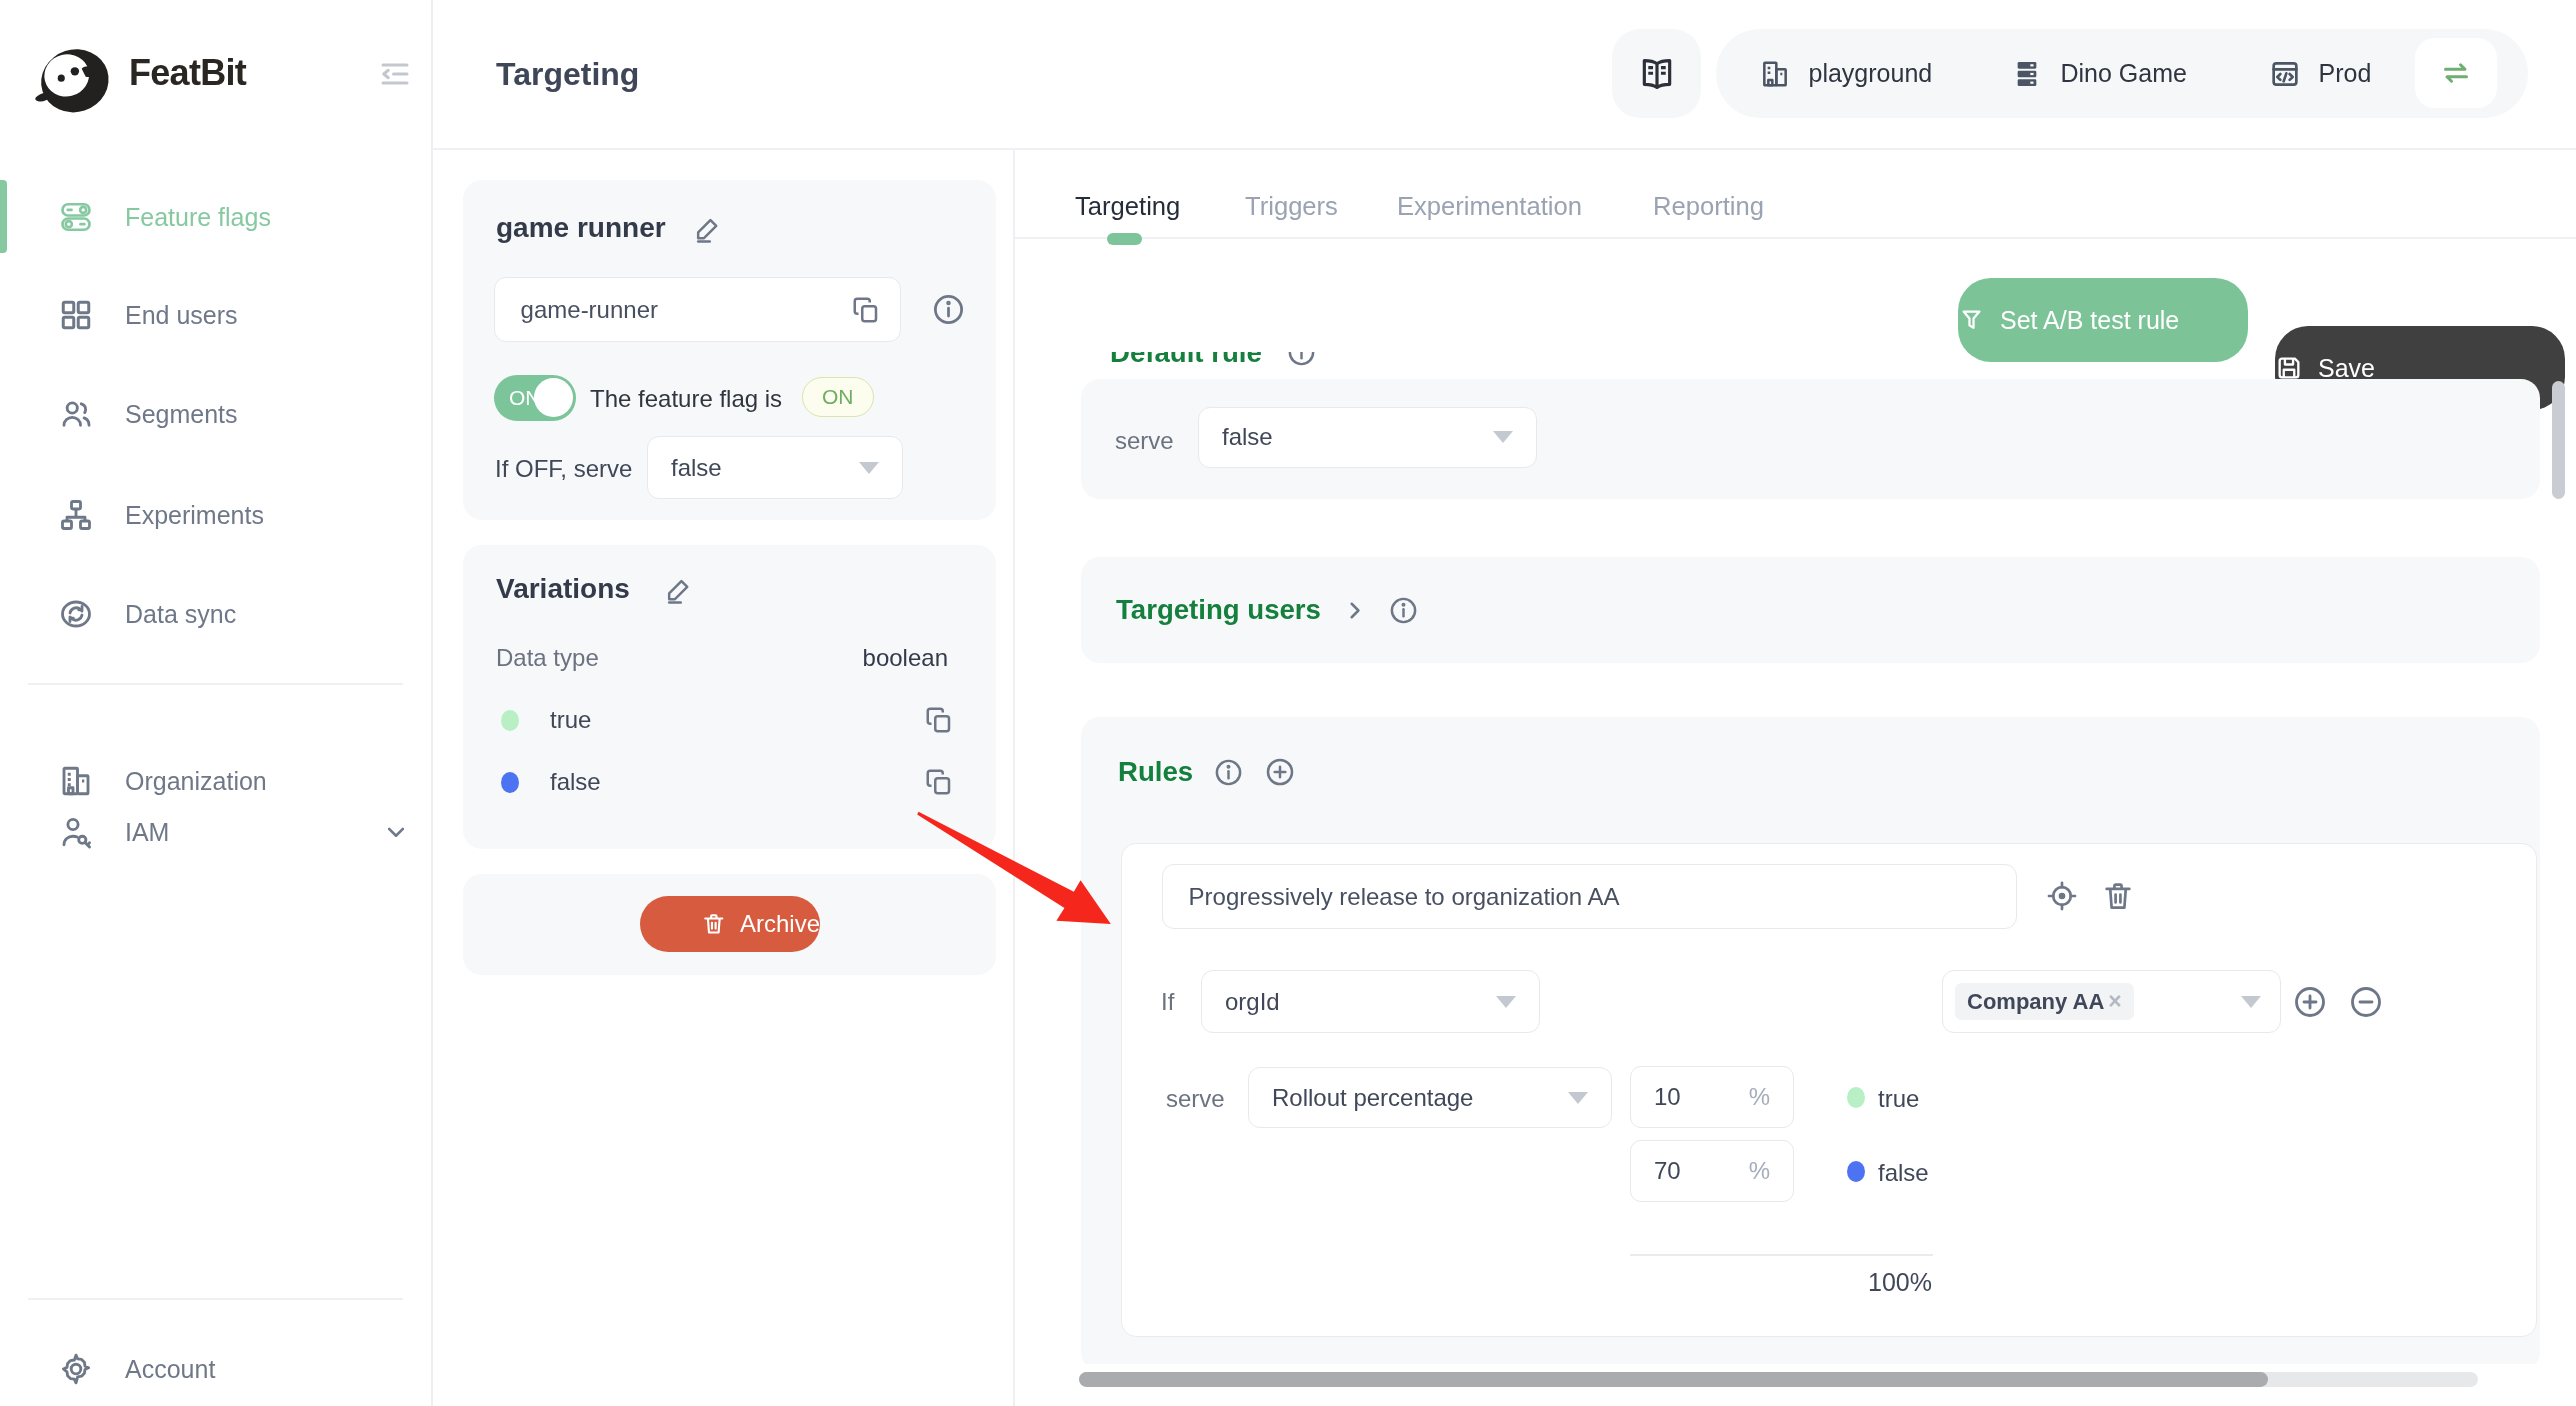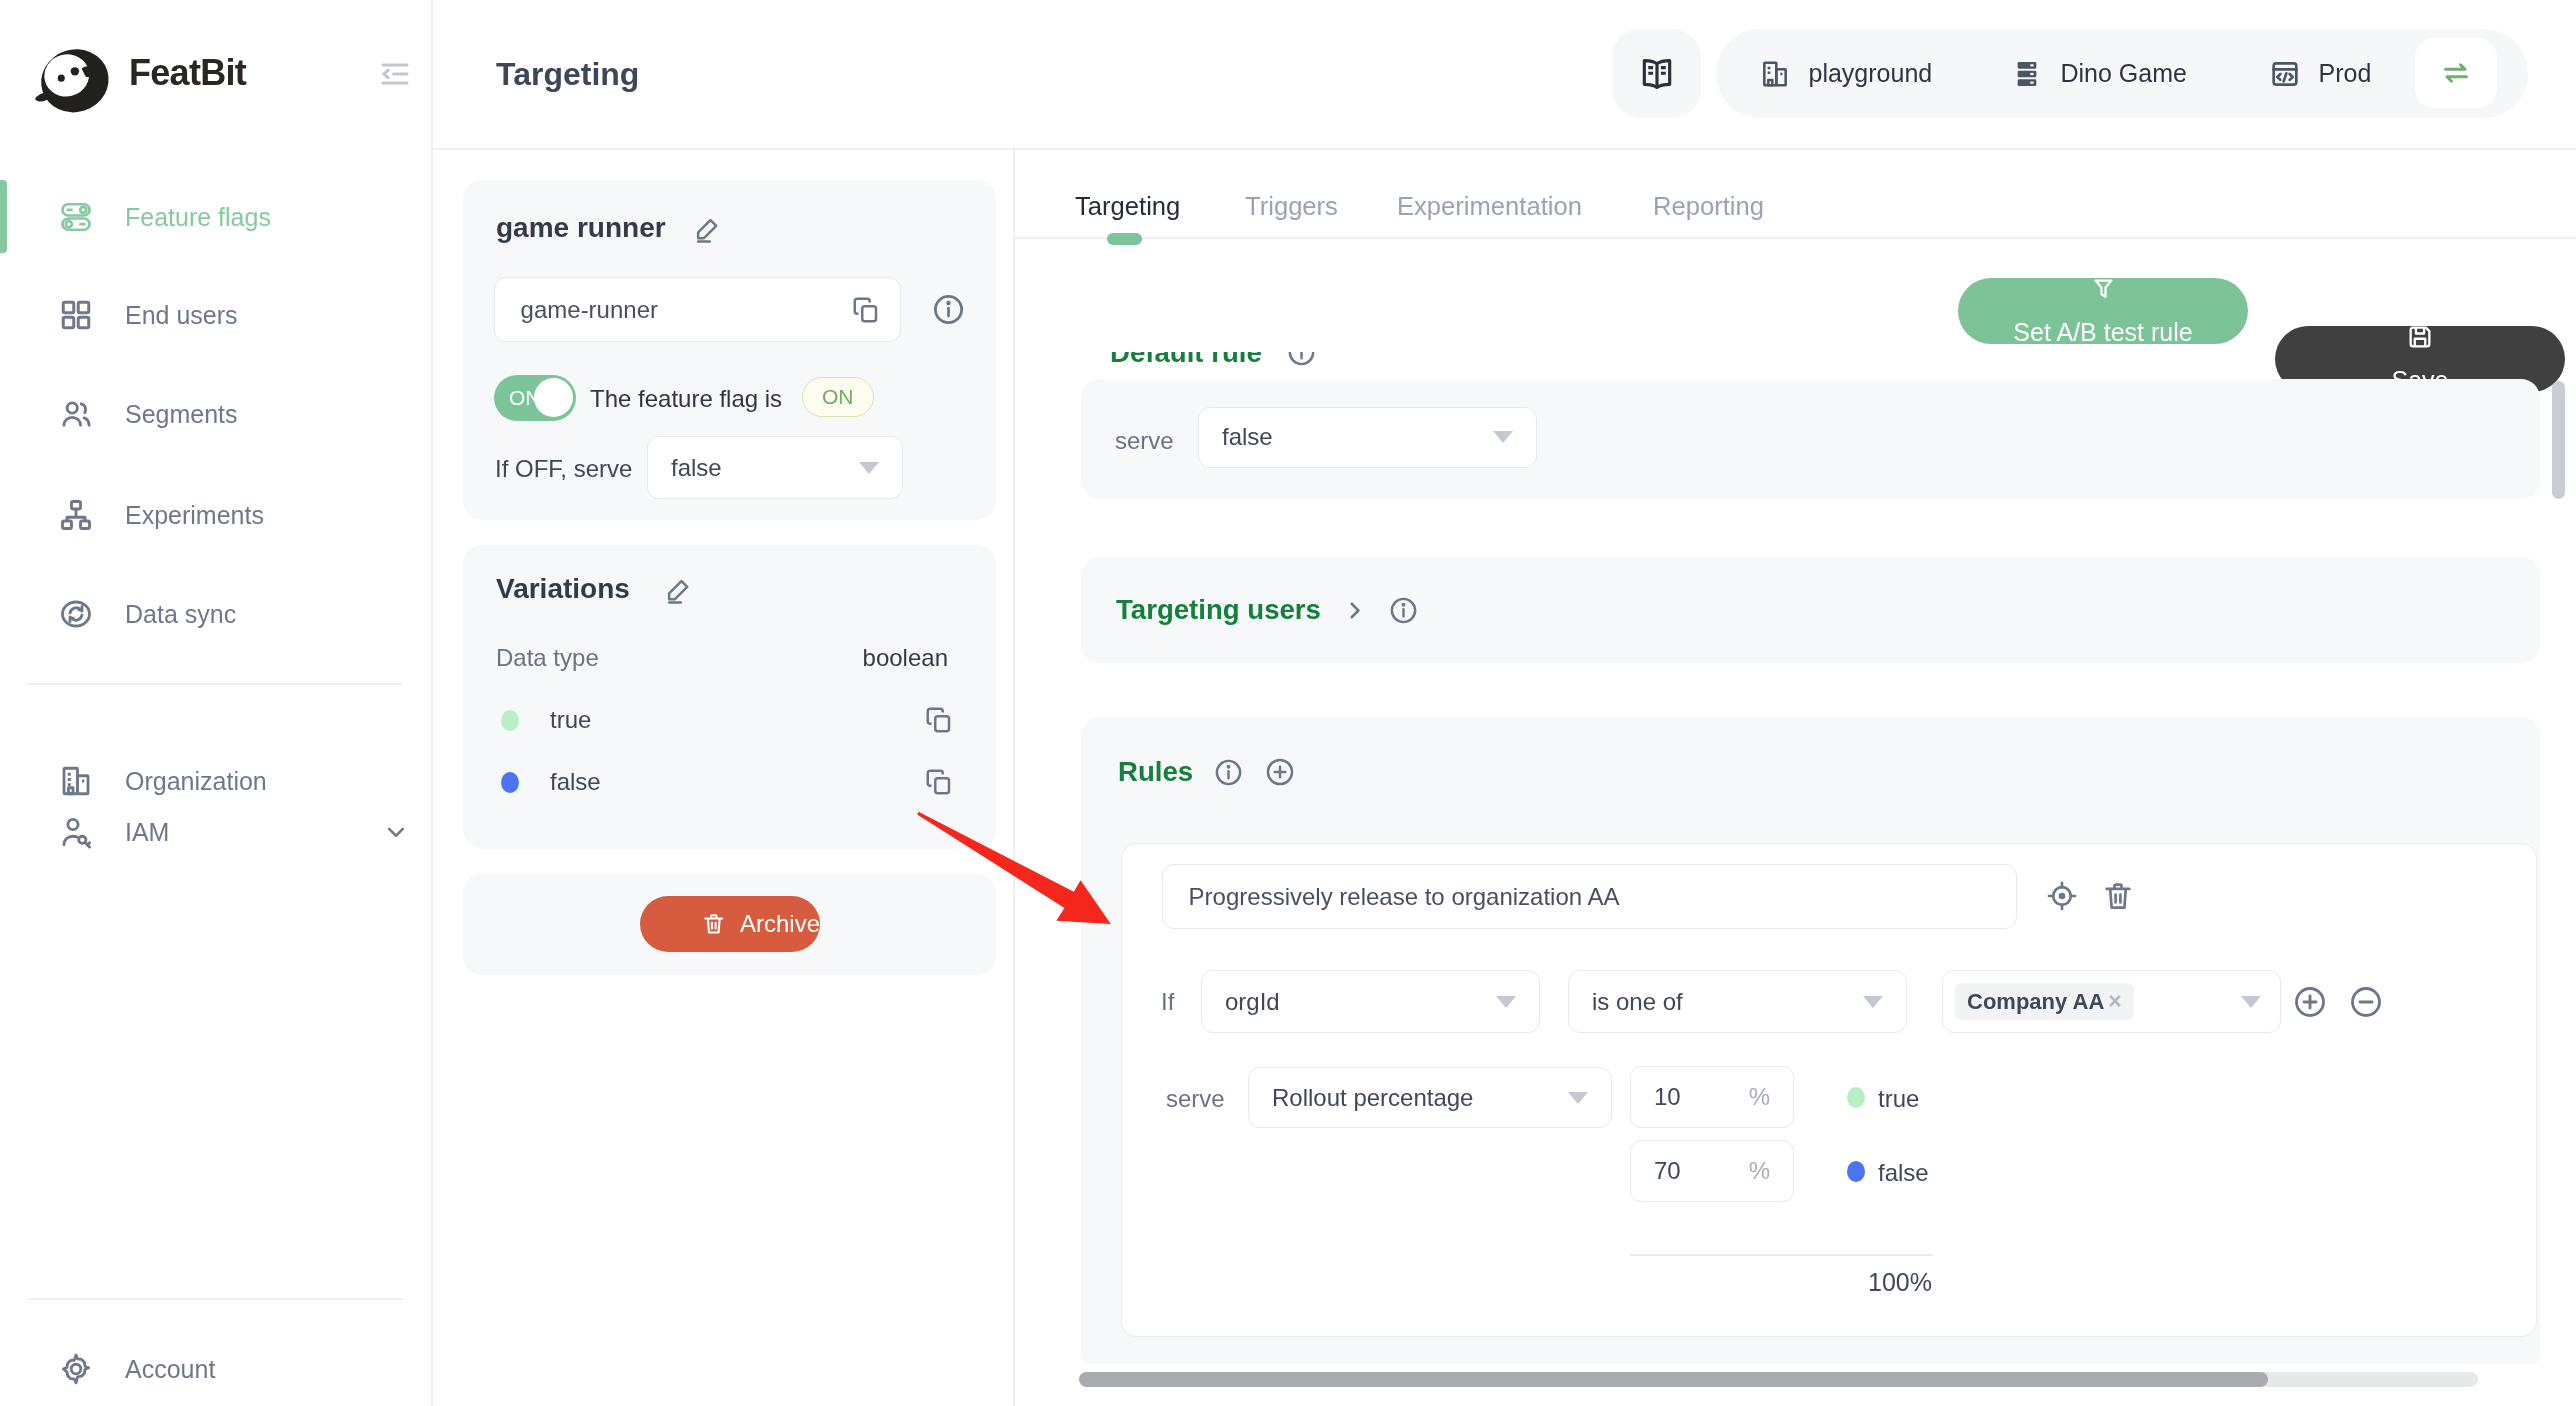--- a/index.html
+++ b/index.html
@@ -49,21 +49,21 @@
   .dot { width:18px; height:21px; border-radius:50%; }
   .dot-true { background:#b9efc5; }
   .dot-false { background:#4c73f2; }
   .archive-btn { position:absolute; left:640px; top:896px; width:180px; height:56px; background:#d75b3e; border-radius:28px; color:#ffffff; display:flex; align-items:center; justify-content:flex-end; gap:13.4px; font-size:24px; cursor:pointer; }
 
   
   .tab { position:absolute; top:192px; font-size:25.6px; color:#9aa3b2; cursor:pointer; }
   .tab.active { color:#262d3a; font-weight:500; }
   .tabs-underline { position:absolute; left:1015px; top:237px; width:1561px; height:2px; background:#eef0f3; }
   .tab-indicator { position:absolute; left:1107px; top:233px; width:35px; height:12px; border-radius:6px; background:#7dc49a; }
-  .btn { position:absolute; top:278px; height:66px; border-radius:33px; display:flex; align-items:center; justify-content:center; gap:15px; font-size:25px; color:#fff; cursor:pointer;flex-direction:column; }
+  .btn { position:absolute; top:278px; height:84px; border-radius:33px; display:flex; align-items:center; justify-content:flex-start; gap:15px; font-size:25px; color:#fff; cursor:pointer; }
   .btn-ab { left:1958px; width:290px; background:#7cc498; }
   .btn-save { left:2275px; width:290px; background:#404040;margin-top:48px; }
 
   
   .scroll-area { position:absolute; left:1015px; top:352px; width:1561px; height:1012px; overflow:hidden; }
   .s-card { position:absolute; left:66px; width:1459px; background:#f7f8f9; border-radius:19px; }
   .sec-title { font-size:27.6px; font-weight:600; color:#15803d; }
   .circle-icon { color:#6e7787; cursor:pointer; }
   .rule-card { position:absolute; left:106px; top:492px; width:1416px; height:494px; background:#fff; border:1.3px solid #e9ebef; border-radius:15px; }
   .chip { background:#f2f3f5; border-radius:6.7px; padding:5.4px 12px; display:flex; align-items:center; gap:4px; font-size:22px; color:#3f4759;font-weight:bold; }
@@ -445,24 +445,20 @@
         </span>
         <span class="circle-icon" style="position:absolute;left:979px;top:35px;width:34px;height:34px">
           <svg class="ic" viewBox="0 0 24 24" fill="none" stroke="currentColor" stroke-width="1.9" stroke-linecap="round" stroke-linejoin="round">
             <path d="M4 7h16M9.5 7V4.8a.8.8 0 0 1 .8-.8h3.4a.8.8 0 0 1 .8.8V7M6.5 7l1 13.2h9L17.5 7M10.3 11v5.5M13.7 11v5.5"></path>
           </svg>
         </span>
 
         <span class="muted-label" style="position:absolute;left:39px;top:144px">If</span>
         <div class="select" style="left:79px;top:126px;width:339px;height:63px">
           <span>orgId</span>
-          <span class="caret"></span>
-        </div>
-        <div class="select" style="left:446px;top:126px;width:339px;height:63px">
-          <span>is one of</span>
           <span class="caret"></span>
         </div>
         <div class="select" style="left:820px;top:126px;width:339px;height:63px;padding:0 19px 0 12px">
           <span class="chip">
             <span>Company AA</span>
             <span class="x">×</span>
           </span>
           <span class="caret"></span>
         </div>
         <span class="circle-icon" style="position:absolute;left:1170px;top:140px;width:36px;height:36px">

